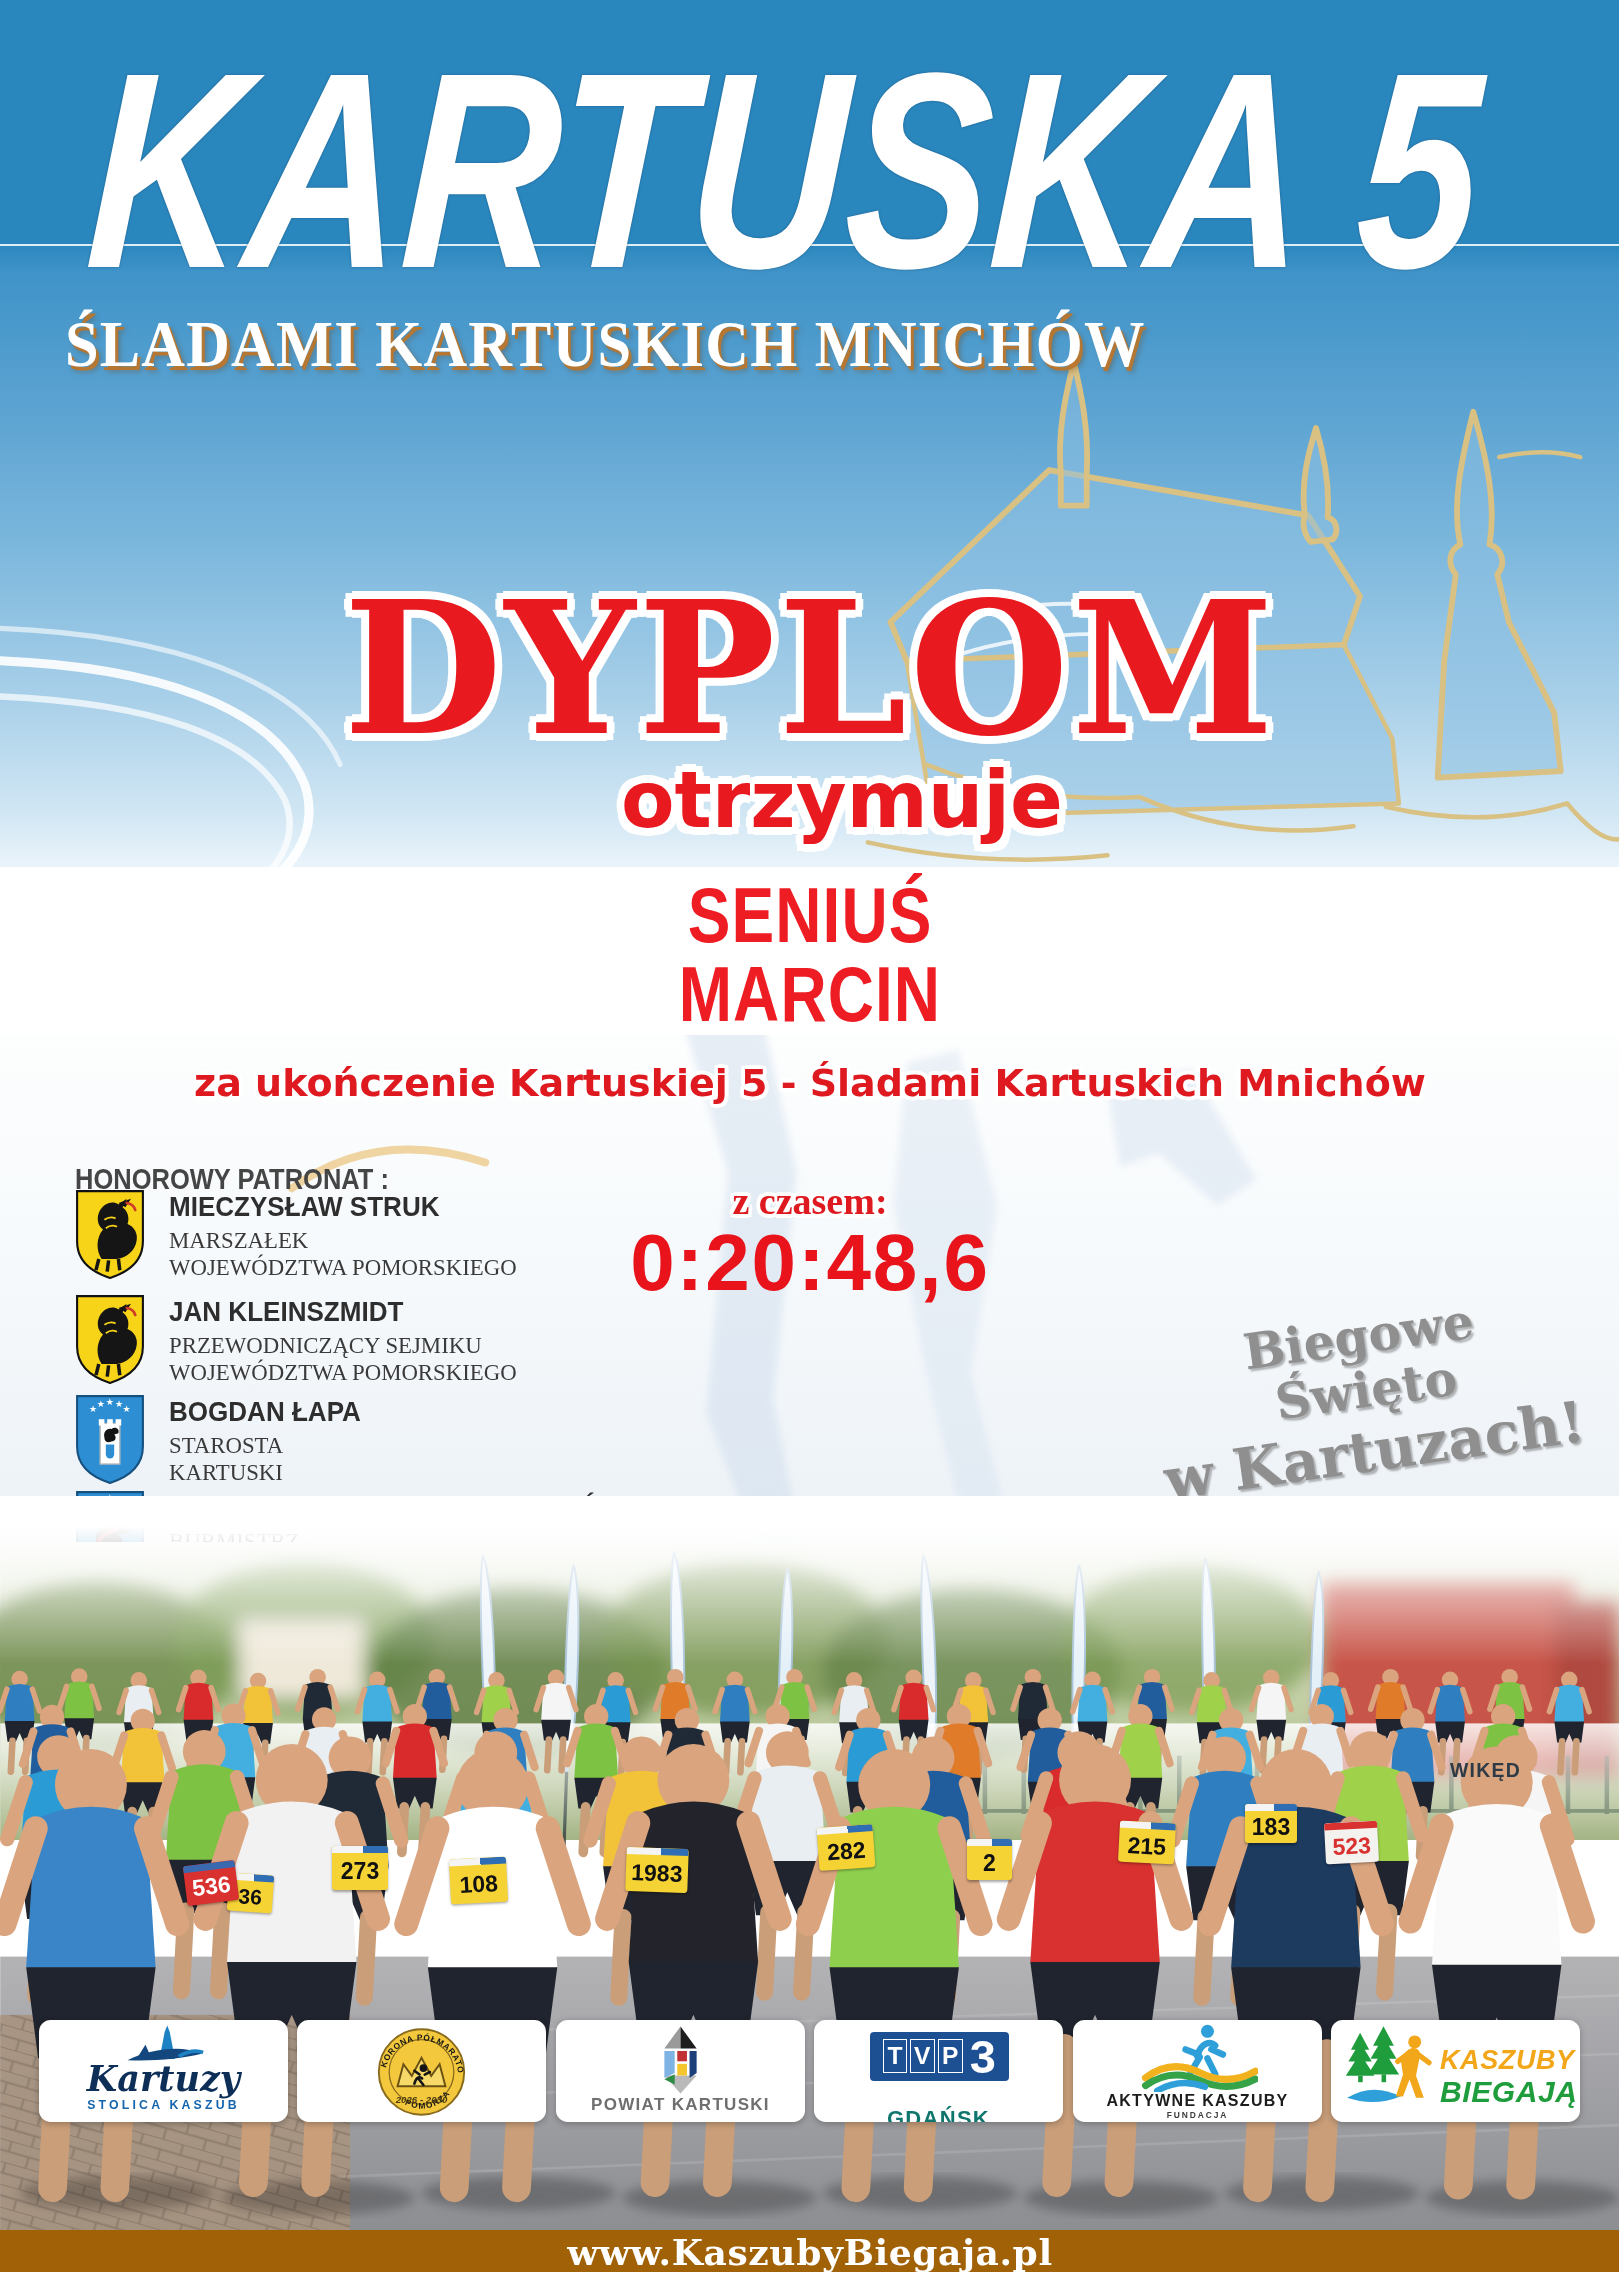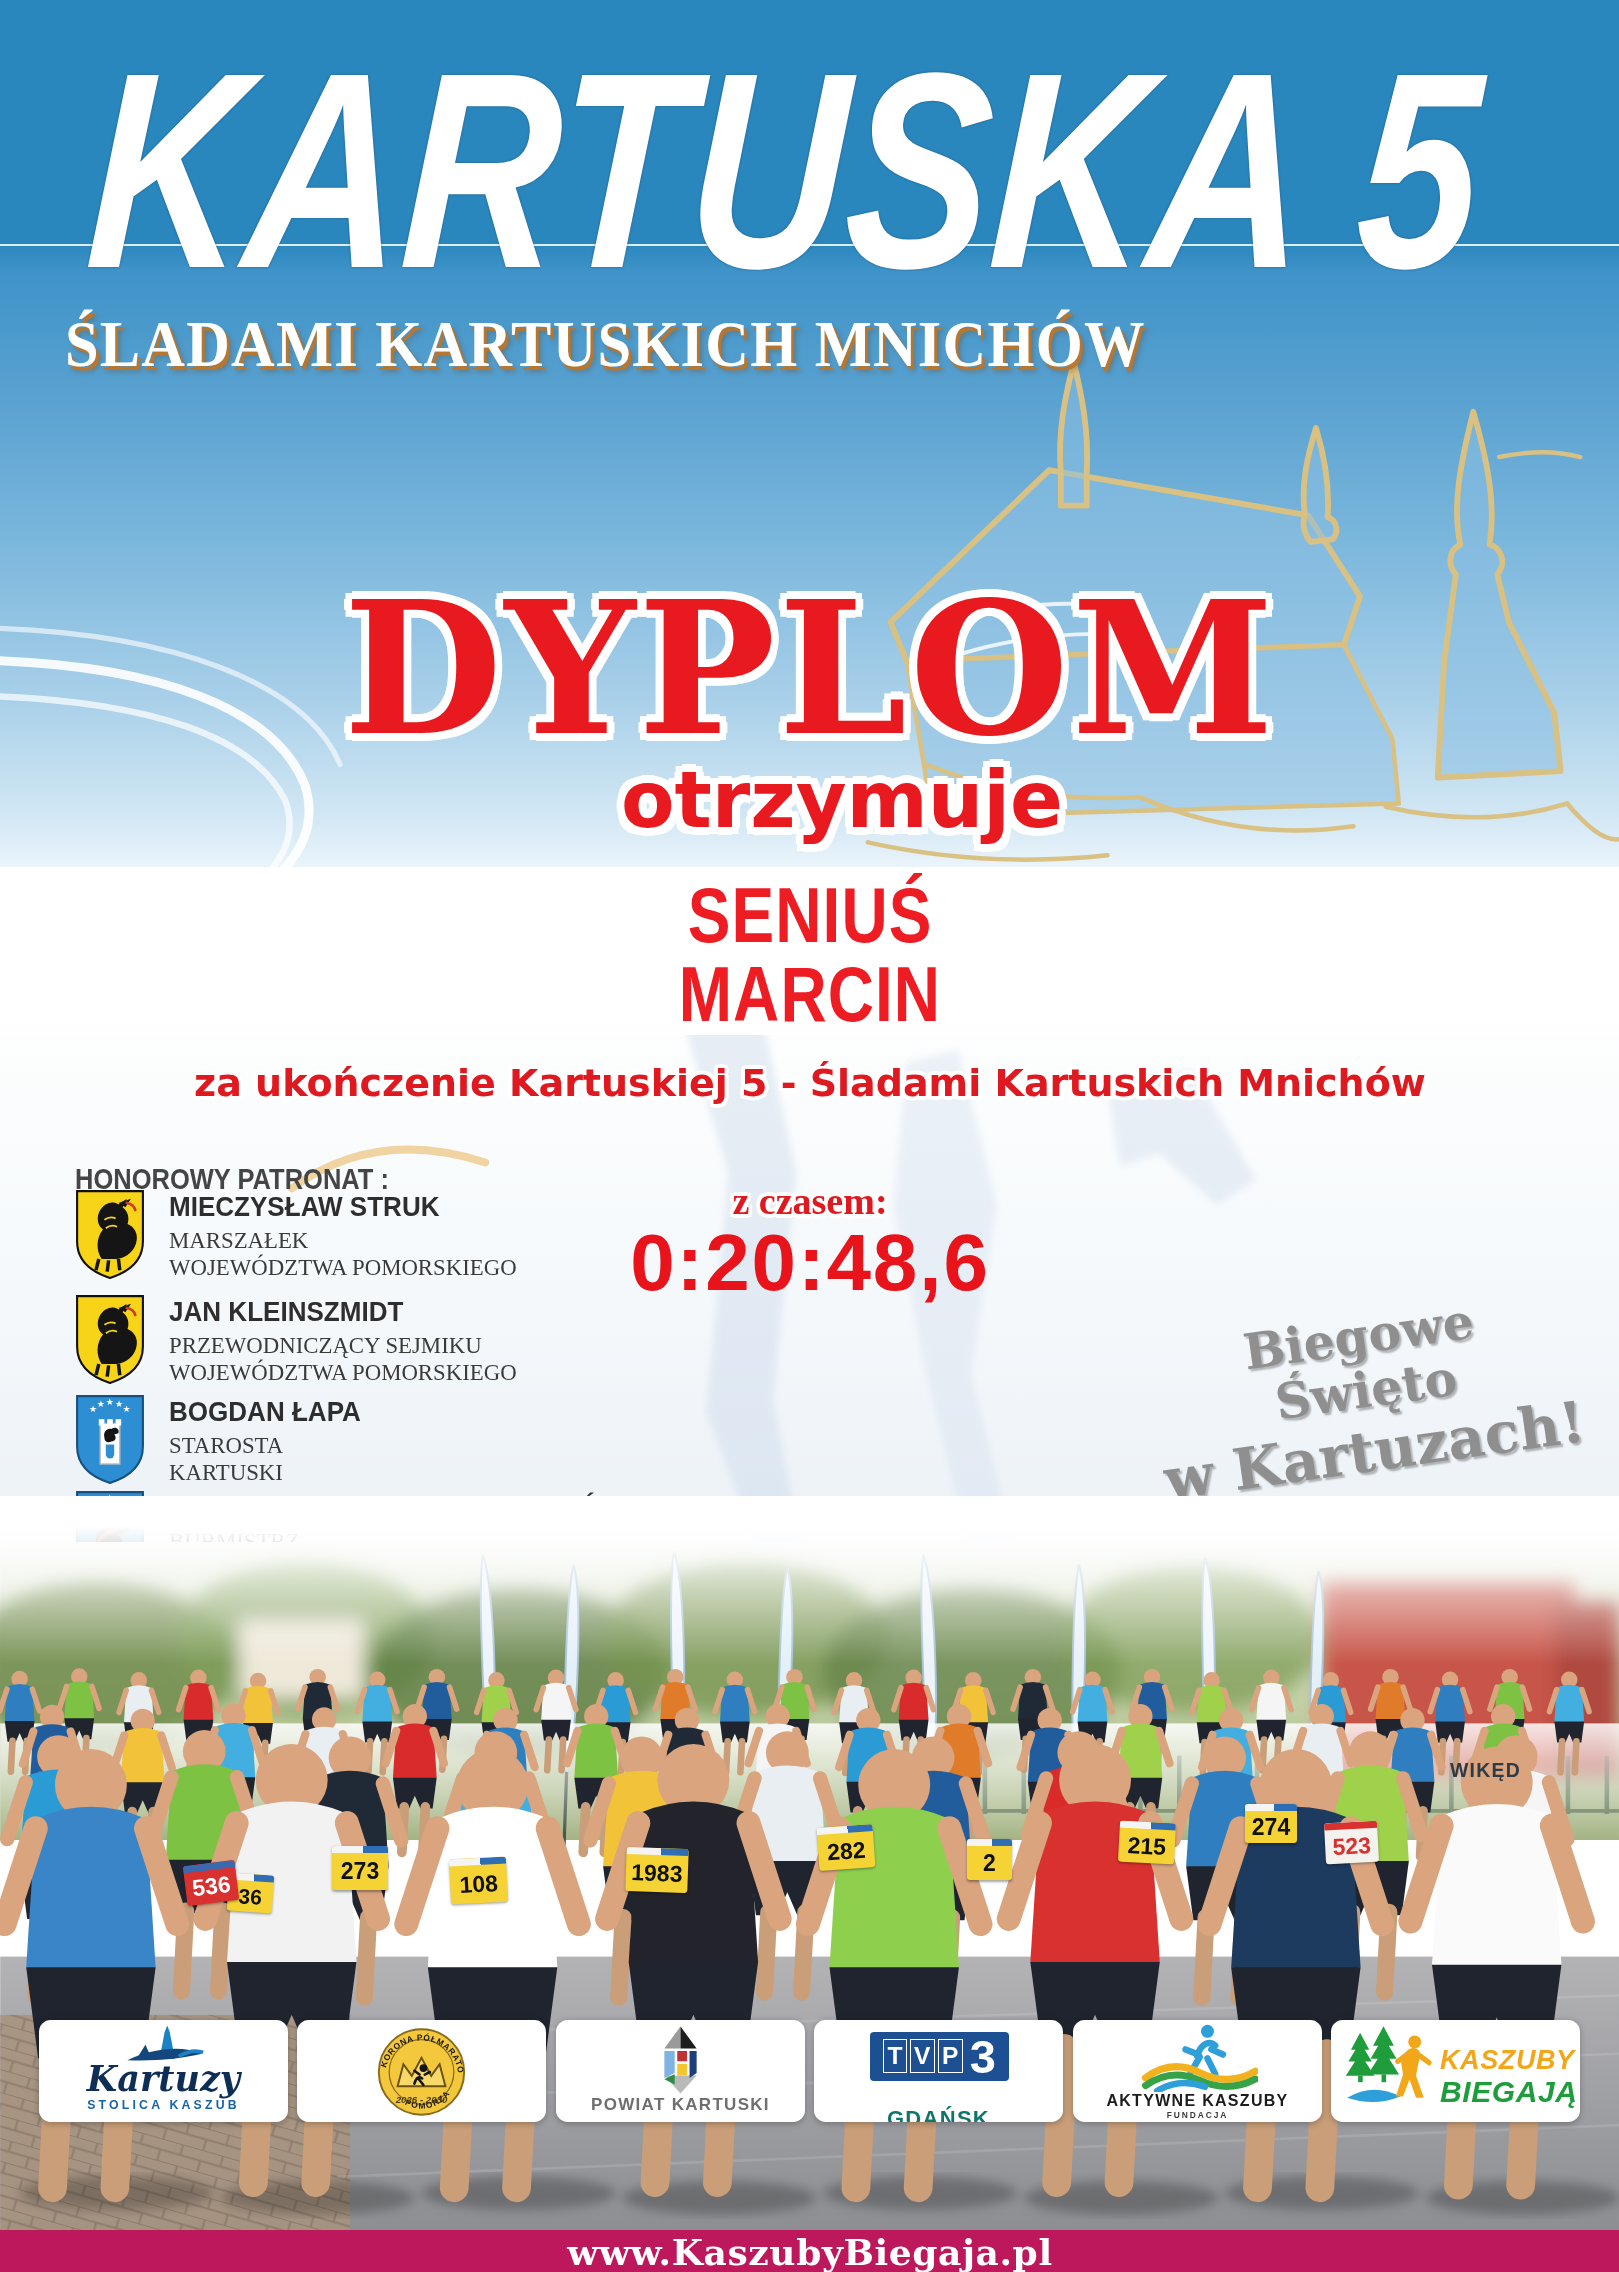--- a/index.html
+++ b/index.html
@@ -93,21 +93,21 @@
   .akt-name{position:absolute;left:0;right:0;top:73px;text-align:center;color:#1c1c1c;
             font:700 16px/1 "Liberation Sans",sans-serif;letter-spacing:1.3px;}
   .akt-sub{position:absolute;left:0;right:0;top:91px;text-align:center;color:#3a3a3a;
             font:700 8.4px/1 "Liberation Sans",sans-serif;letter-spacing:1.9px;}
   .bie-w1{position:absolute;left:109px;top:27px;color:#f2a71b;
           font:italic 700 27px/1 "Liberation Sans",sans-serif;letter-spacing:0.6px;}
   .bie-w2{position:absolute;left:109px;top:57px;color:#1f9d3c;
           font:italic 700 30px/1 "Liberation Sans",sans-serif;letter-spacing:0.6px;}
 
   
-  .footer{left:0;top:2230px;width:1620px;height:43px;background:#be185d;
+  .footer{left:0;top:2230px;width:1620px;height:43px;background:#a16207;
           display:flex;align-items:center;justify-content:center;}
   .footer-url{color:#fff;font:700 36px/1 "DejaVu Serif",serif;letter-spacing:0.6px;}
 </style>
 </head>
 <body>
 
 <div class="page">
 
   <div class="abs sky"></div>
 
@@ -458,21 +458,21 @@
   <div class="bib" style="left:967px;top:1839px;width:45px;height:41px;">
       <div class="bib-top"></div>
       <div class="bib-num">2</div>
     </div>
   <div class="bib" style="left:1119px;top:1822px;width:56px;height:41px;transform:rotate(3deg);">
       <div class="bib-top"></div>
       <div class="bib-num">215</div>
     </div>
   <div class="bib" style="left:1245px;top:1804px;width:52px;height:39px;">
       <div class="bib-top"></div>
-      <div class="bib-num">274</div>
+      <div class="bib-num">183</div>
     </div>
   <div class="bib bib-white" style="left:1325px;top:1822px;width:53px;height:41px;transform:rotate(-3deg);">
       <div class="bib-top" style="background:#d8312f;"></div>
       <div class="bib-num">523</div>
     </div>
   <div class="shirt-text" style="left:1450px;top:1761px;">WIKĘD</div>
 
   <div class="card" style="left:39px;">
     <svg class="abs" style="left:83px;top:2.6px;" width="84" height="41" viewBox="0 0 130 64">
       <path d="M58,56 L66,14 L70,4 L74,14 L82,56 Z" fill="#1d82c4"></path>

